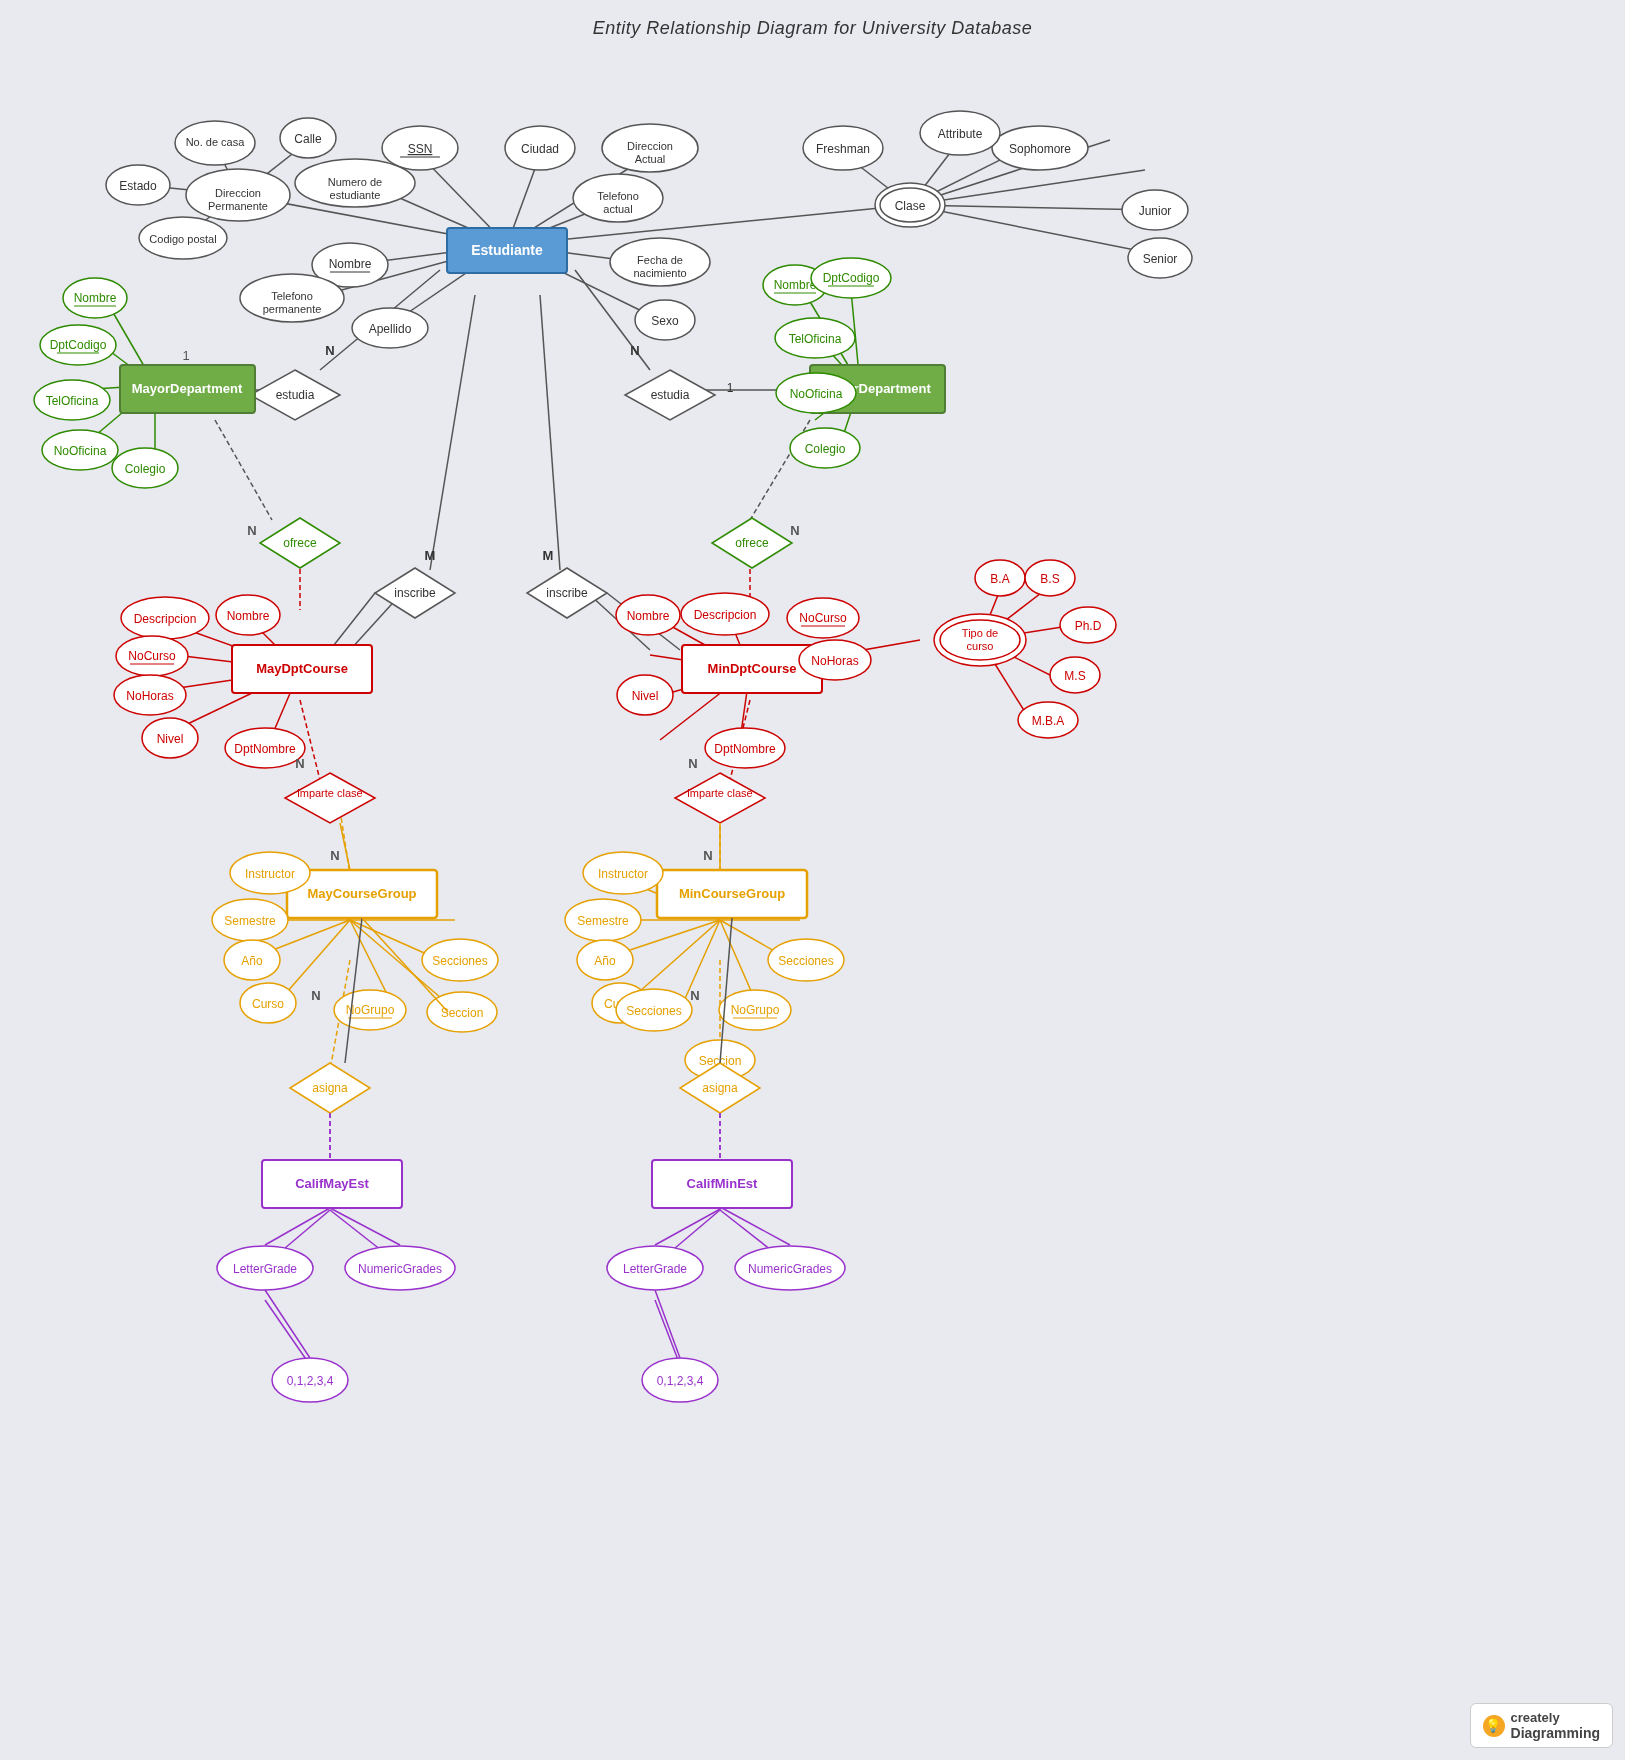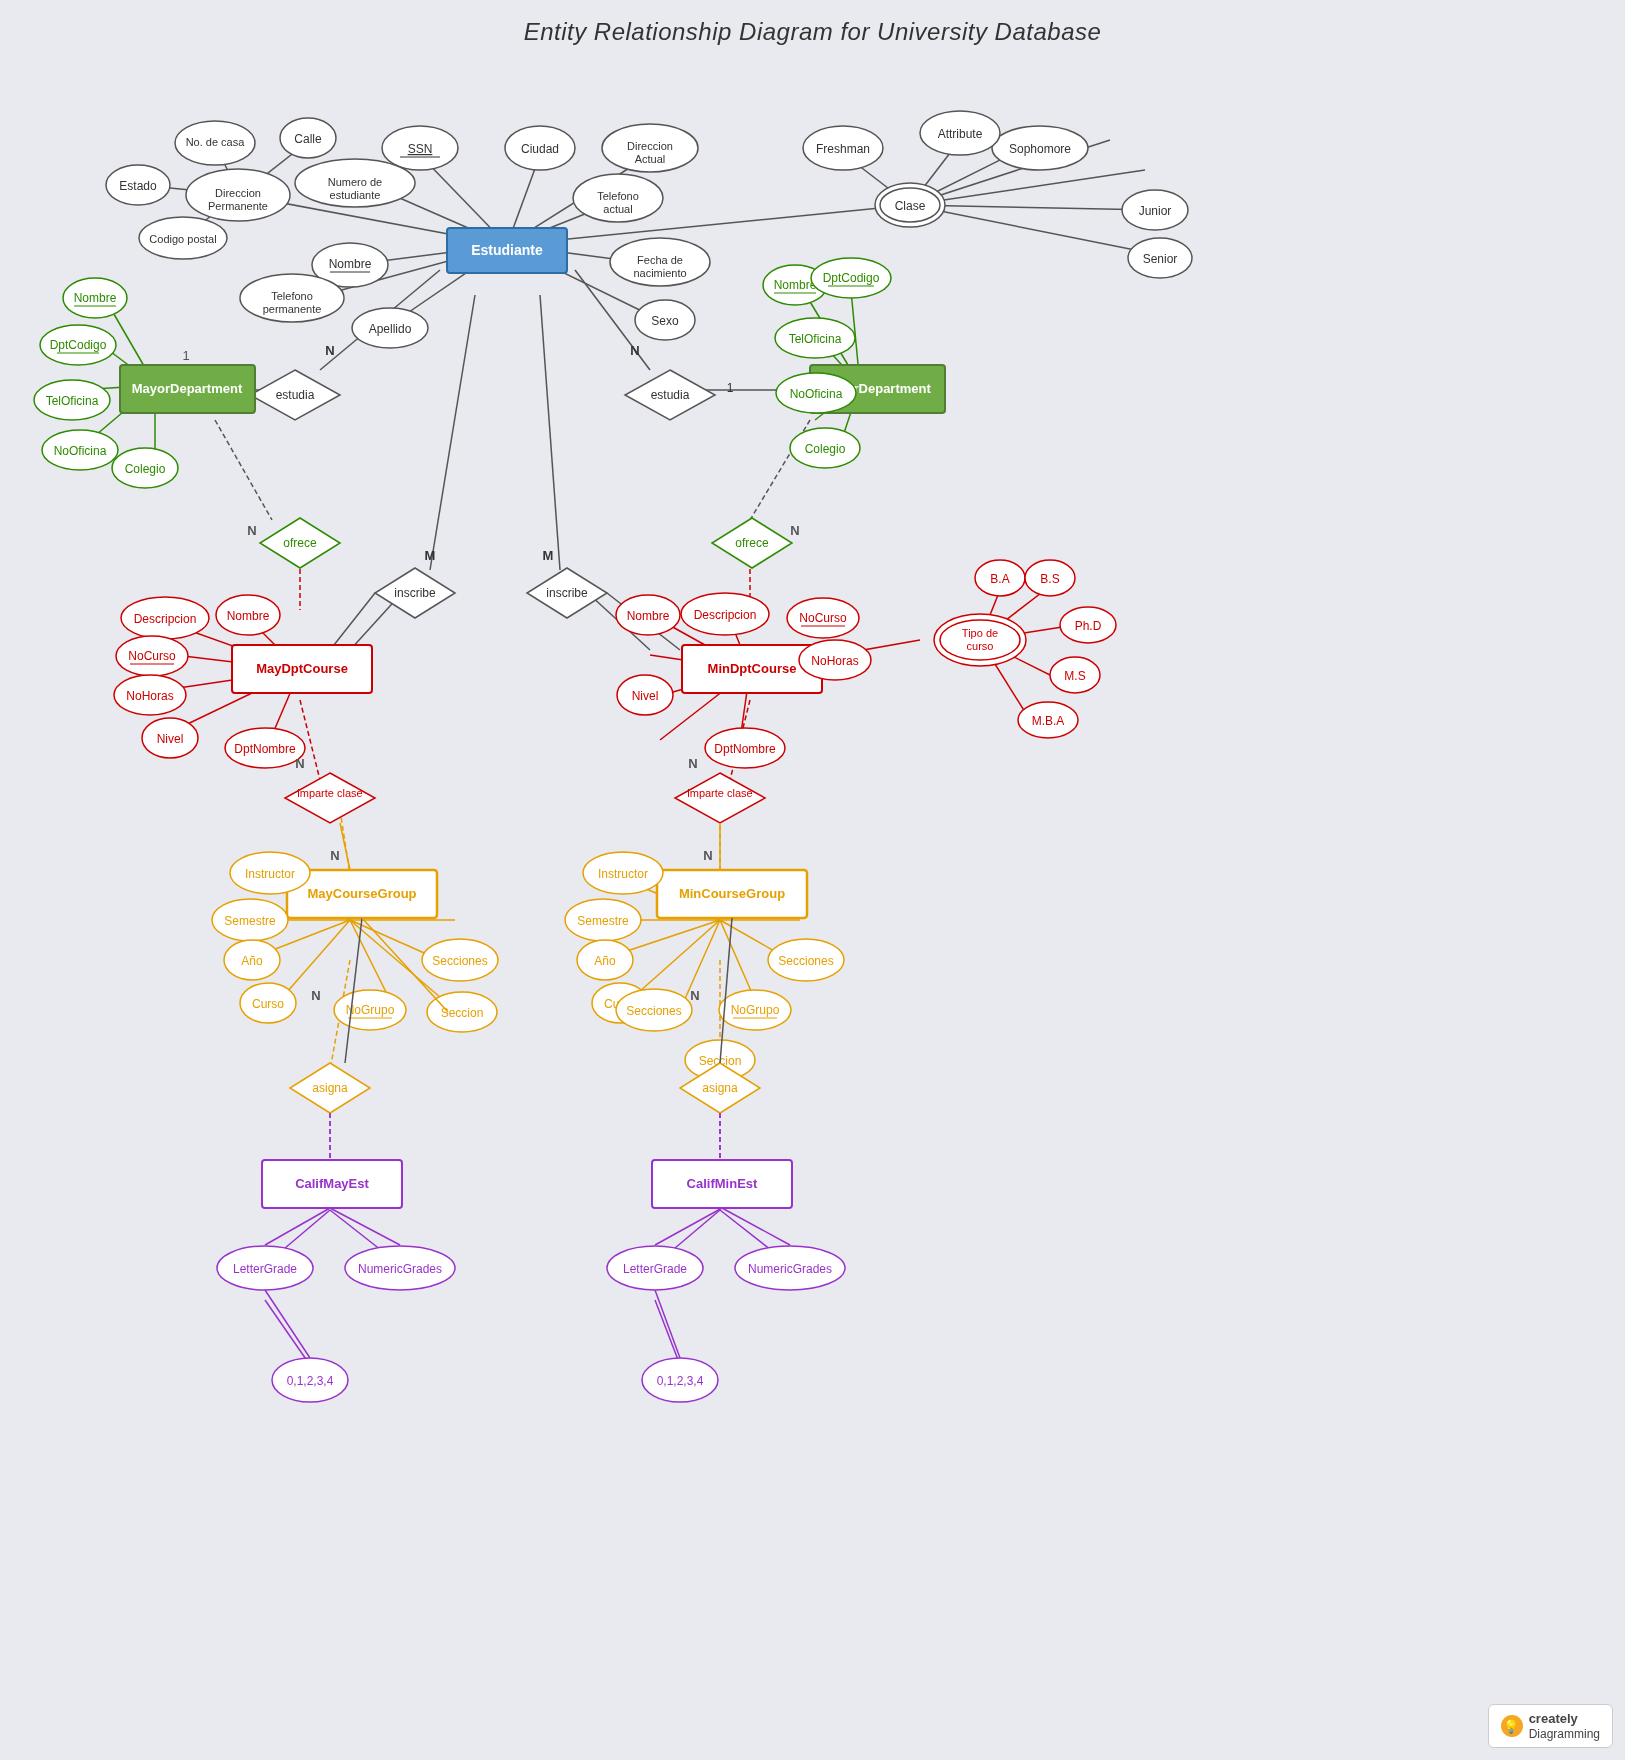--- a/index.html
+++ b/index.html
@@ -13,21 +13,21 @@
     }
     #diagram-container {
       width: 1625px;
       height: 1760px;
       position: relative;
       background: #e8eaf0;
     }
     .title {
       text-align: center;
       font-style: italic;
-      font-size: 24px;
+      font-size: 18px;
       color: #333;
       padding-top: 18px;
       letter-spacing: 0.5px;
     }
     svg#erd {
       position: absolute;
       top: 0;
       left: 0;
       width: 1625px;
       height: 1760px;
@@ -551,15 +551,15 @@
 
     <text x="335" y="860" text-anchor="middle" font-size="13" font-weight="bold" fill="#555">N</text>
     <text x="708" y="860" text-anchor="middle" font-size="13" font-weight="bold" fill="#555">N</text>
 
     <text x="186" y="360" text-anchor="middle" font-size="13" fill="#555">1</text>
 
   </svg>
 
   <div class="watermark">
     <div class="watermark-bulb">💡</div>
-    <span>create<strong>ly</strong><br><small style="font-weight:normal;font-size:12px">Diagramming</small></span>
+    <span>create<strong>ly</strong><br><small style="font-weight:bold;font-size:14px">Diagramming</small></span>
   </div>
 </div>
 
 </body></html>

